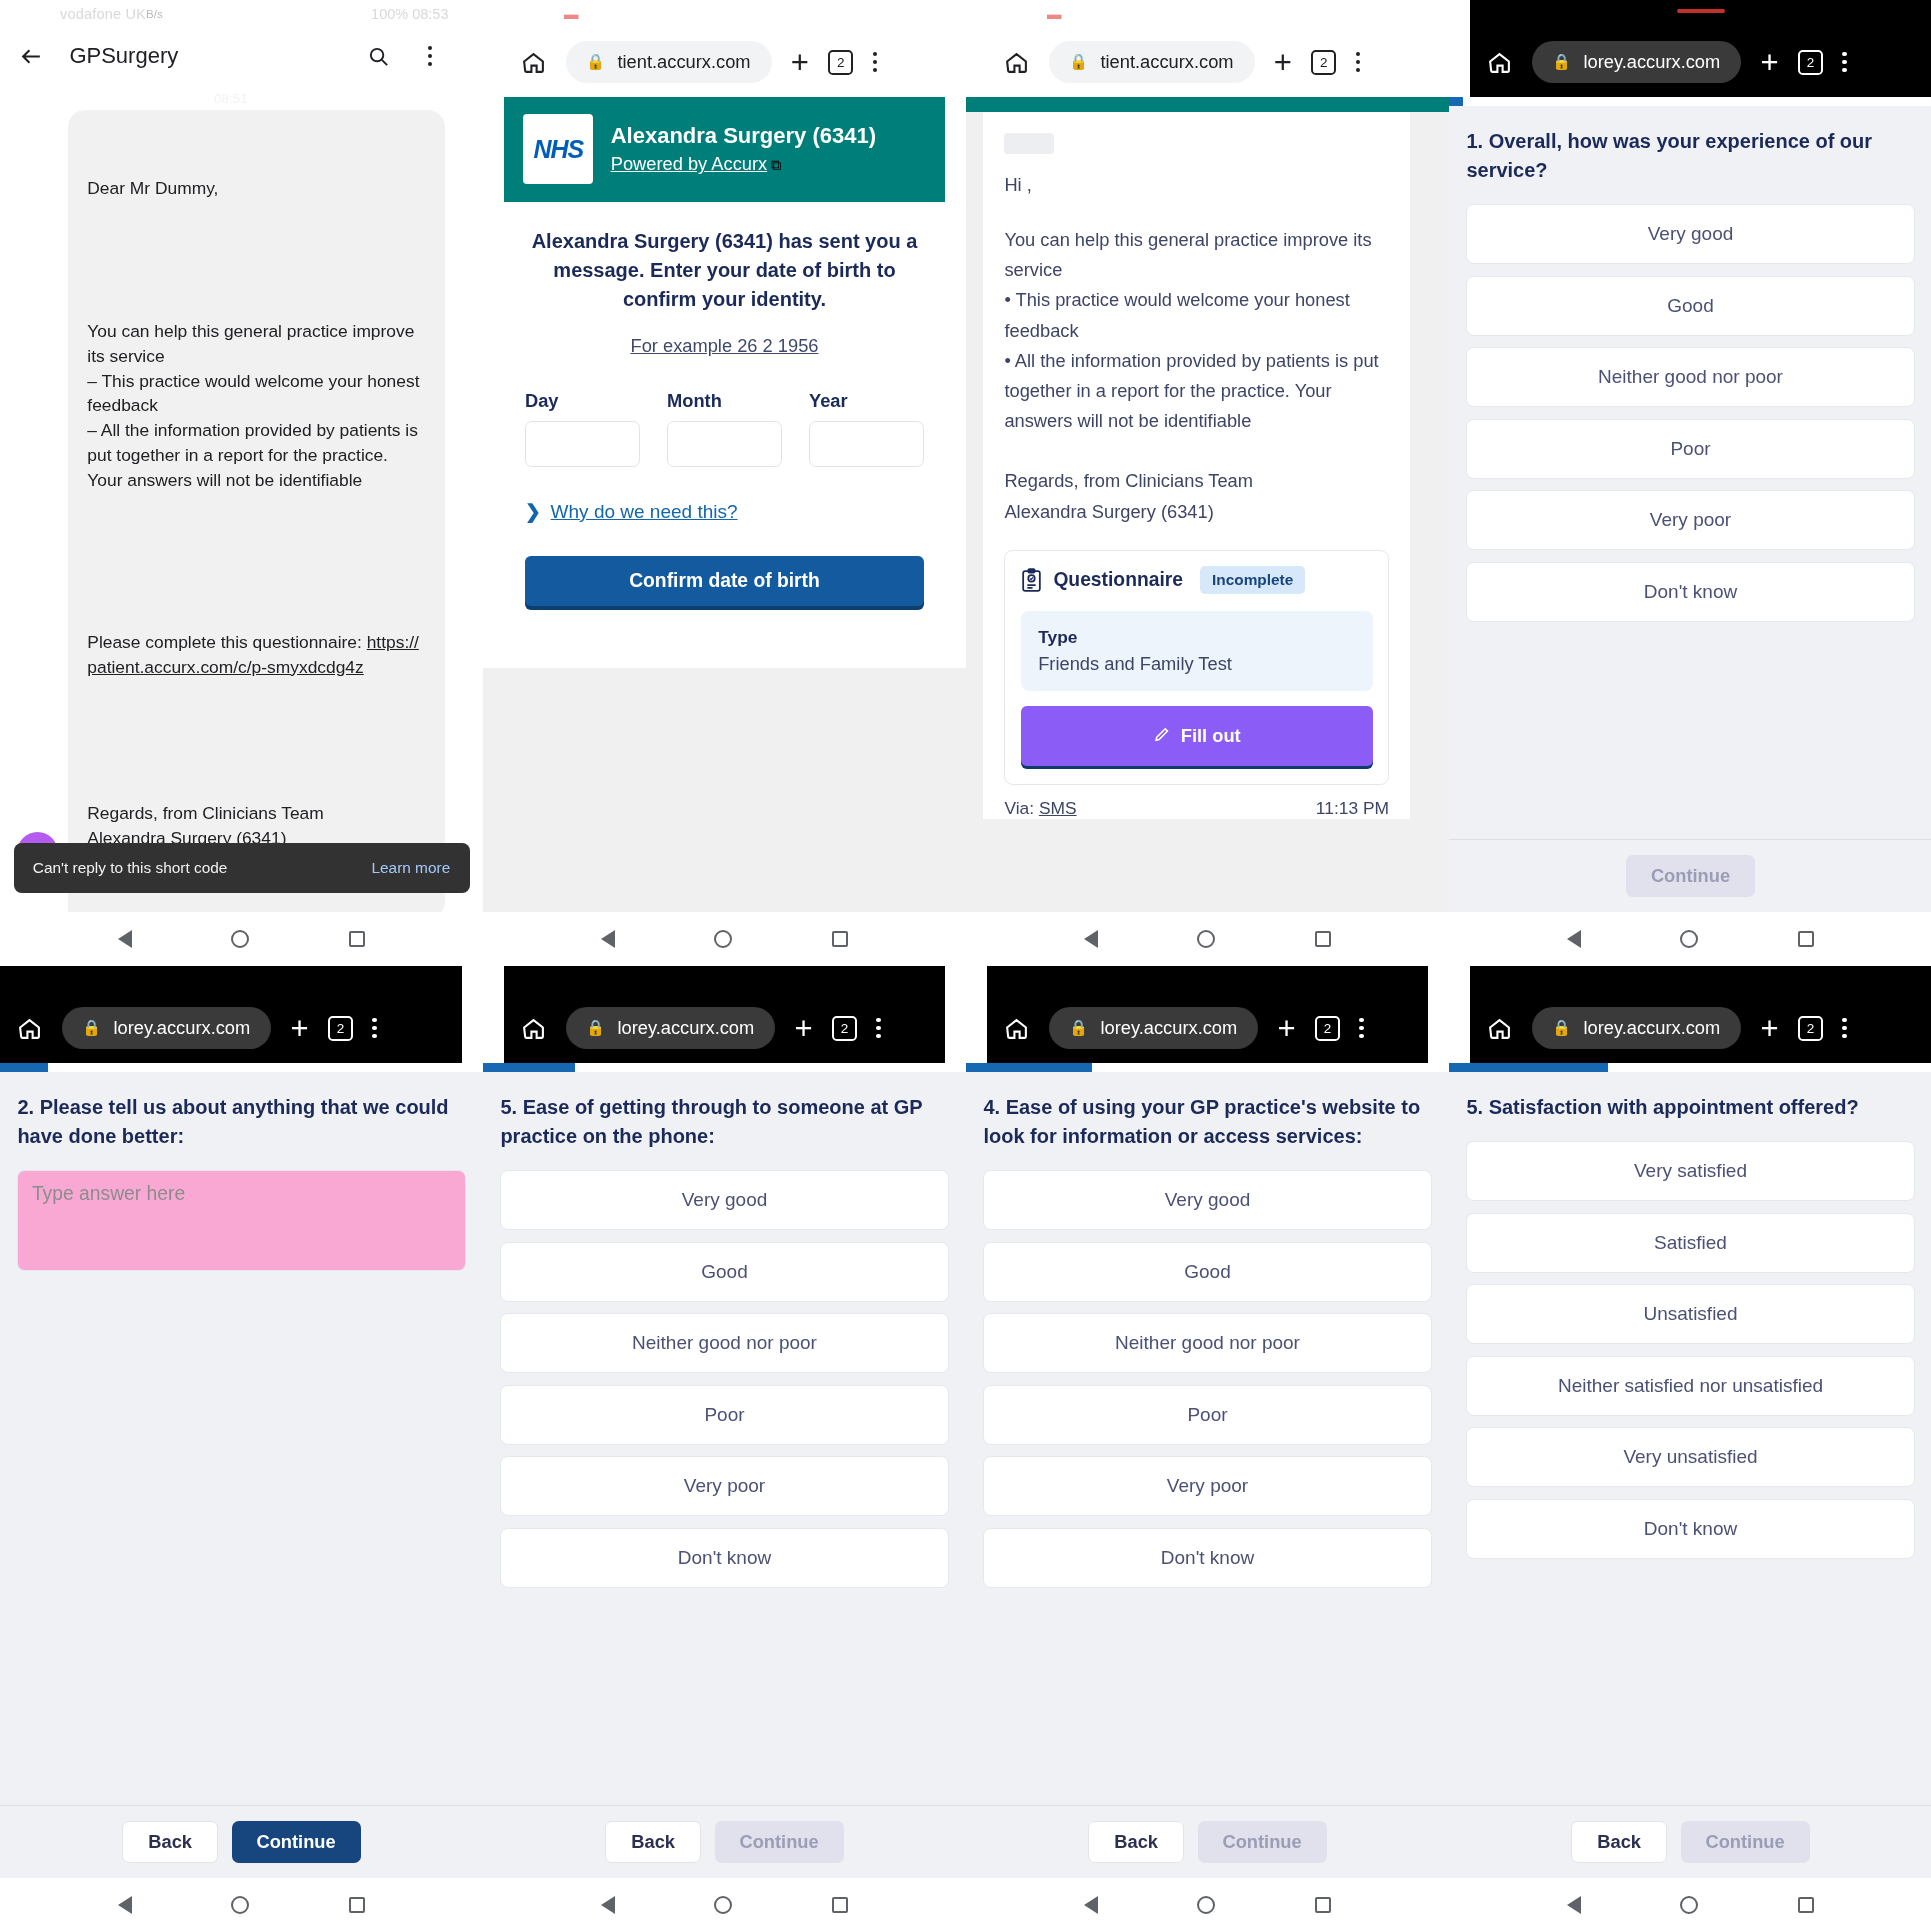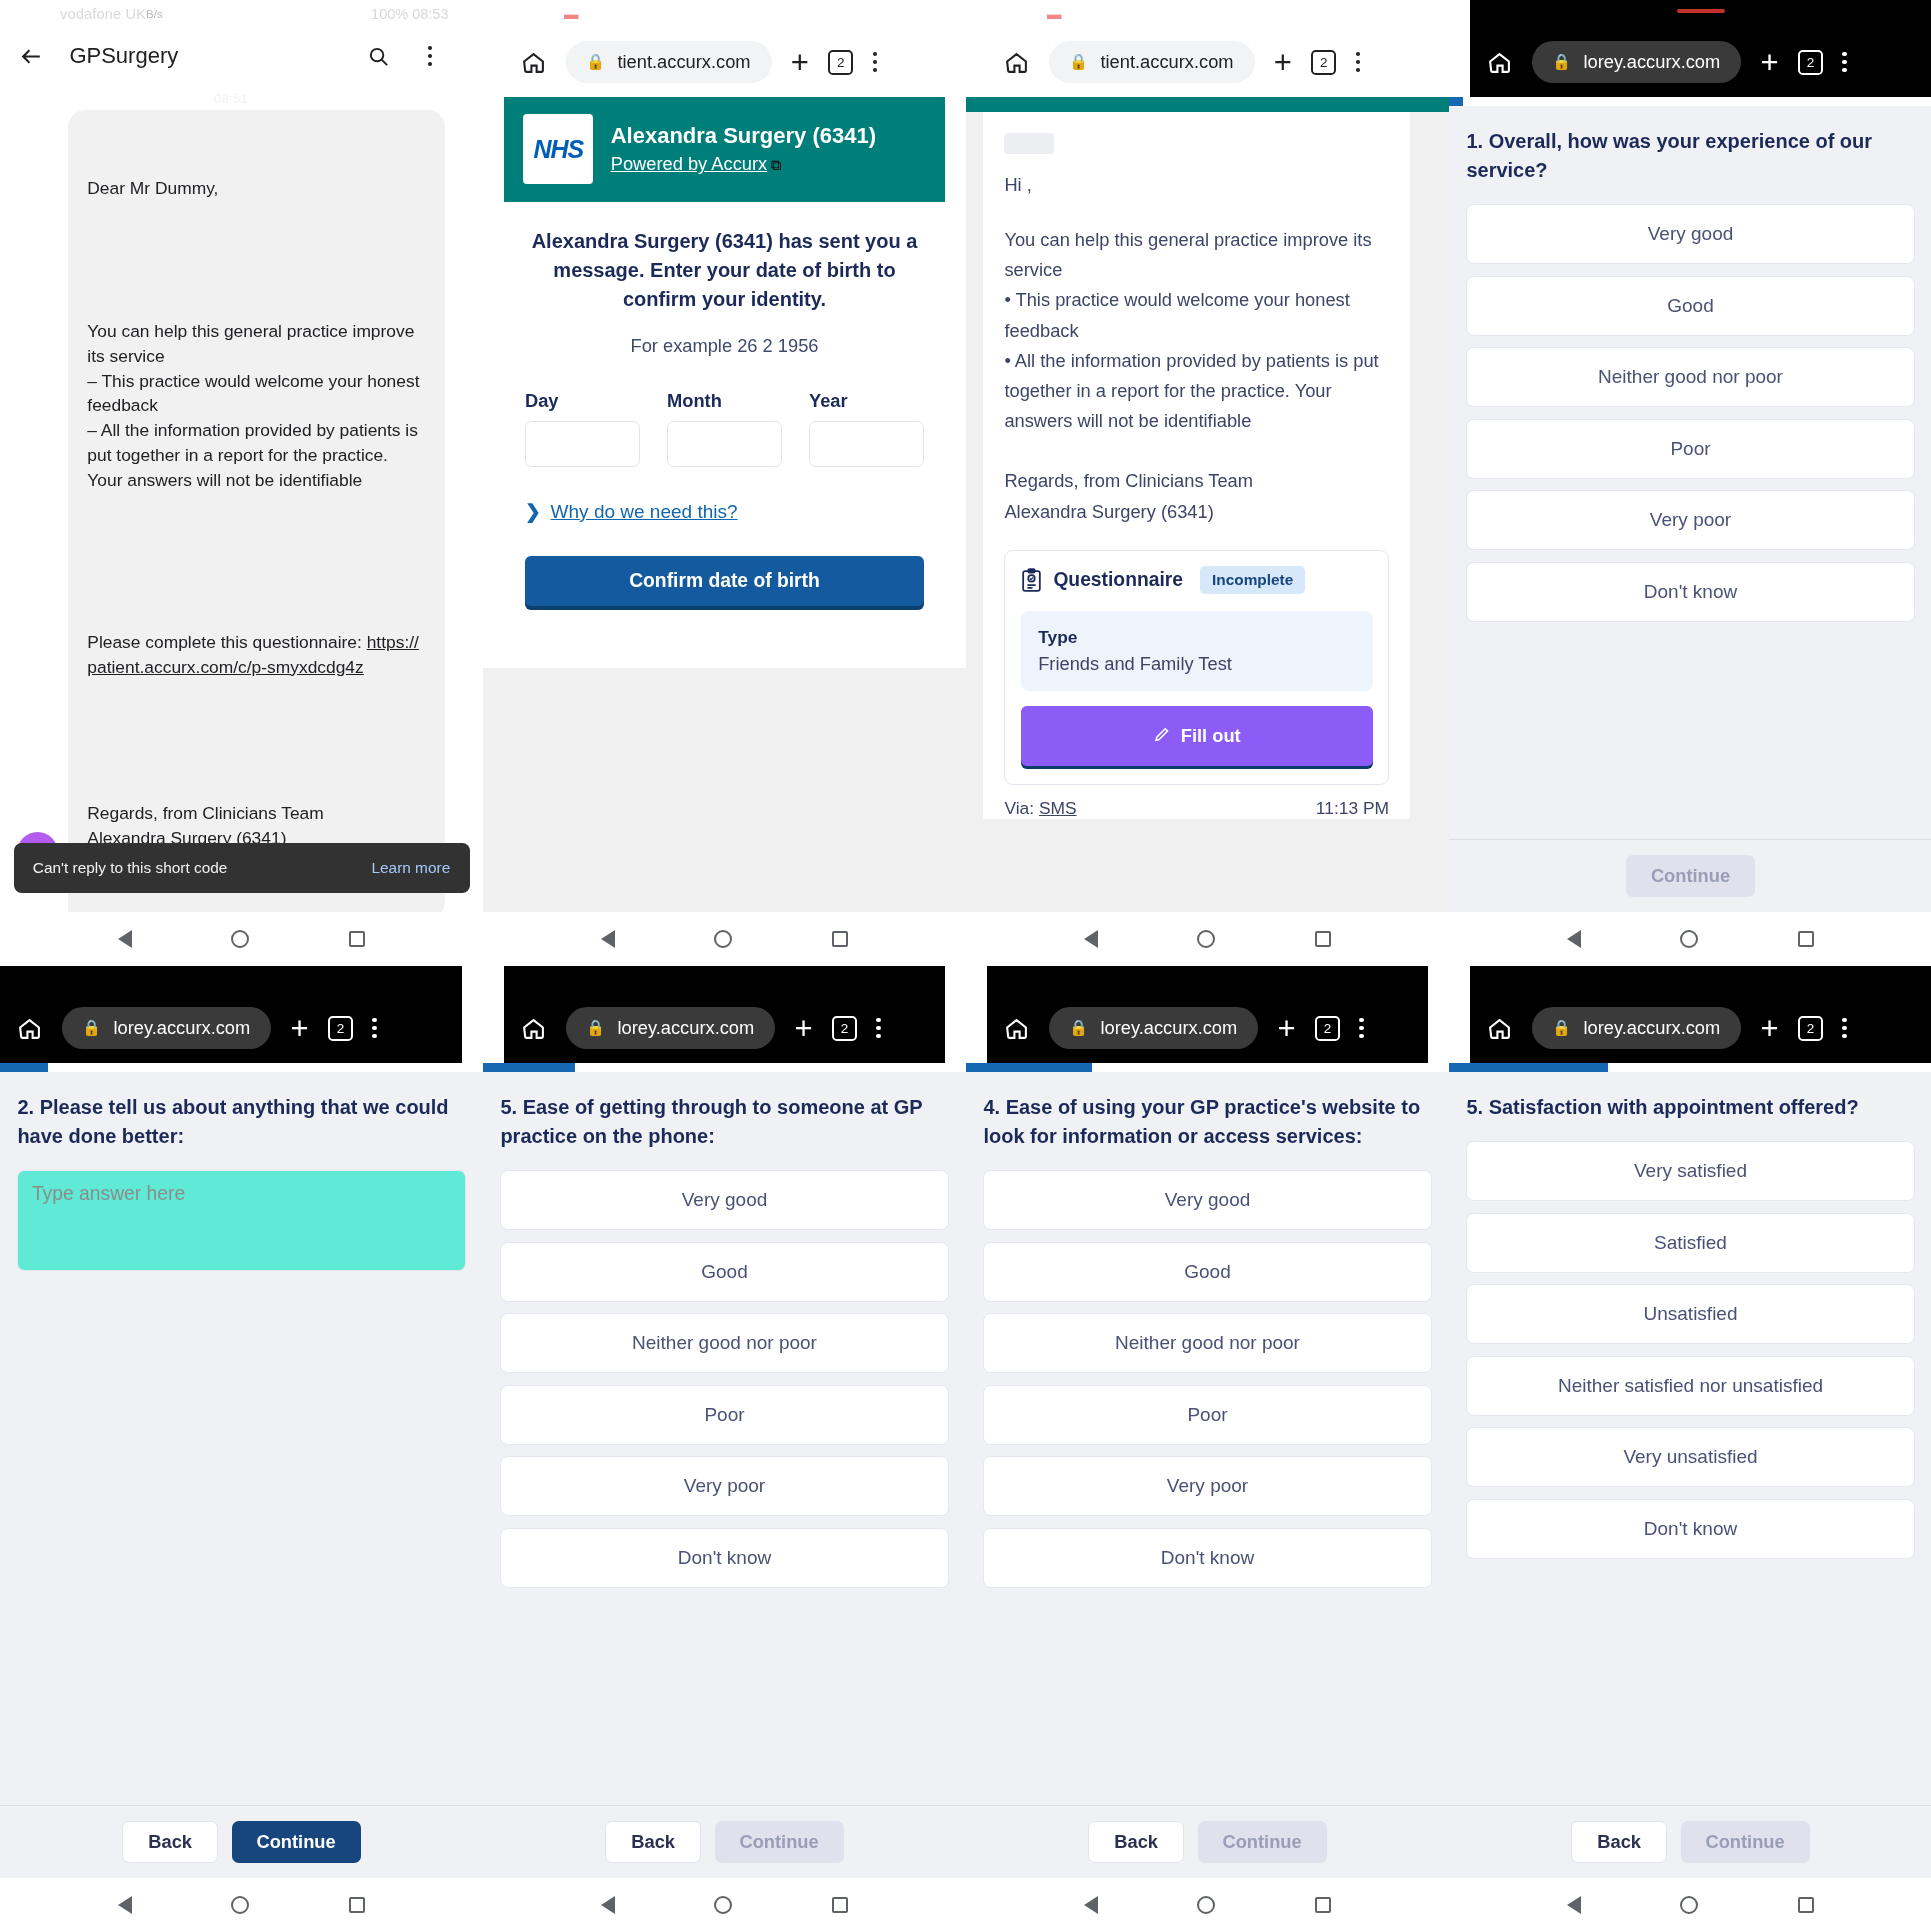--- a/index.html
+++ b/index.html
@@ -137,21 +137,21 @@
   .nhs-texts .nhs-title { color:#fff; font-weight:700; font-size:22px; margin-bottom:3.9px;}
   .nhs-texts .nhs-sub { color:#fff; font-size:18.3px; text-decoration: underline; }
   .ext-ic { font-size: 14.5px; text-decoration: none; display:inline-block; margin-left:3.9px;}
 
   
   .dob-body { padding: 25px 21px 0; }
   .dob-head {
     text-align: center; font-weight: 700; font-size: 20px;
     color: #1b2a58; line-height: 1.45;
   }
-  .dob-example { text-align: center; font-size: 18.3px; color: #3f4a6b; margin-top: 21px; }
+  .dob-example { text-align: center; font-size: 18.3px; color: #3f4a6b; margin-top: 21px; text-decoration: underline; }
   .dob-row { display: flex; gap: 27px; margin-top: 33px; }
   .dob-field { flex: 1; }
   .dob-label { font-weight: 700; font-size: 18.3px; color: #1b2a58; margin-bottom: 9.7px; }
   .dob-input {
     width: 100%; height: 46px; border: 1.5px solid #dfe3ec; border-radius: 6.8px;
     background: #fff; font-size: 18.3px; padding: 0 9.7px; color:#1b2a58;
     font-family: "Liberation Sans", sans-serif;
   }
   .why-link {
     margin-top: 33px; font-size: 19px; color: #1266ac;
@@ -214,21 +214,21 @@
     font-weight: 700; font-size: 20px; color: #1b2a58; line-height: 1.45;
     margin-bottom: 19.3px;
   }
   .opt {
     background:#ffffff; border:1.3px solid #e4e7ee; border-radius: 7.7px;
     height: 60px; display:flex; align-items:center; justify-content:center;
     font-size: 19px; color:#4a5175; margin-bottom: 11.6px; cursor:pointer;
   }
   .ta {
     width: 100%; height: 101px; border:1.3px solid #e4e7ee; border-radius: 7.7px;
-    background:#5eead4; padding: 11.6px 13.5px; font-size: 19.3px; color:#4a5175;
+    background:#f9a8d4; padding: 11.6px 13.5px; font-size: 19.3px; color:#4a5175;
     resize:none; font-family:"Liberation Sans", sans-serif;
   }
   .ta::placeholder { color:#8c8c8c; }
   .survey-foot {
     flex:none; border-top: 1.4px solid #dcdee4; background:#f0f1f4;
     height: 73px; display:flex; align-items:center; justify-content:center; gap: 13.5px;
   }
   .btn-back {
     background:#fff; border:1.3px solid #e1e4ea; border-radius:6.8px;
     height: 42px; padding: 0 25px; font-weight:700; font-size:18.3px; color:#2b2f50;

